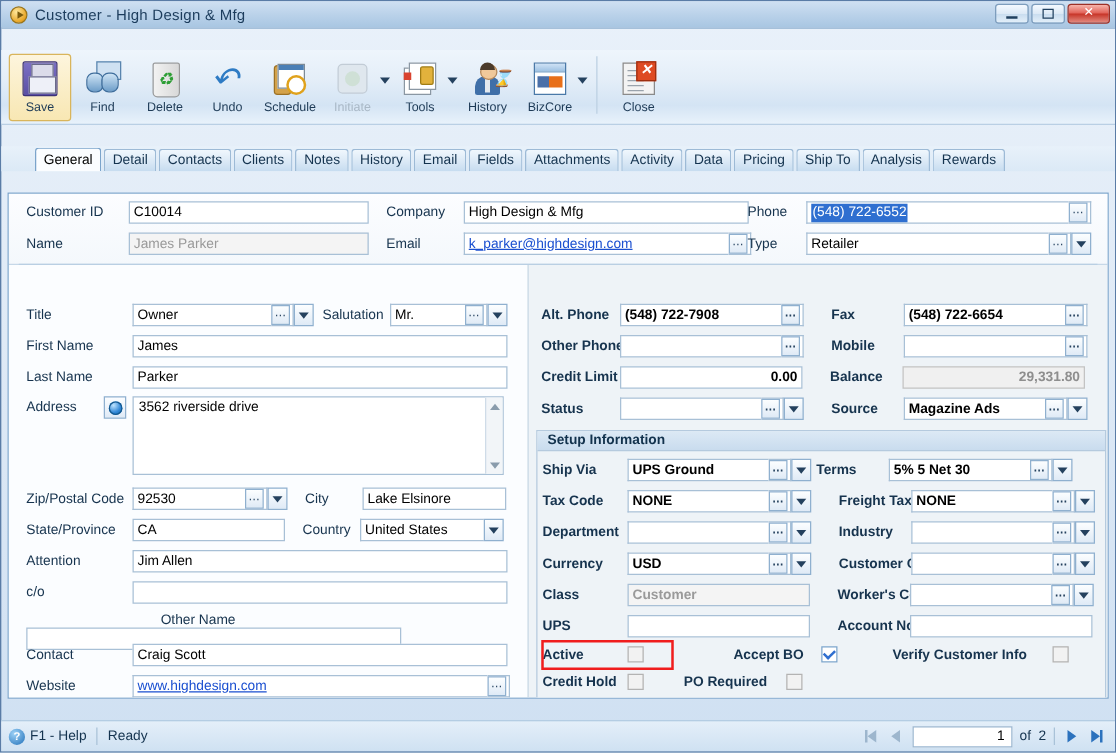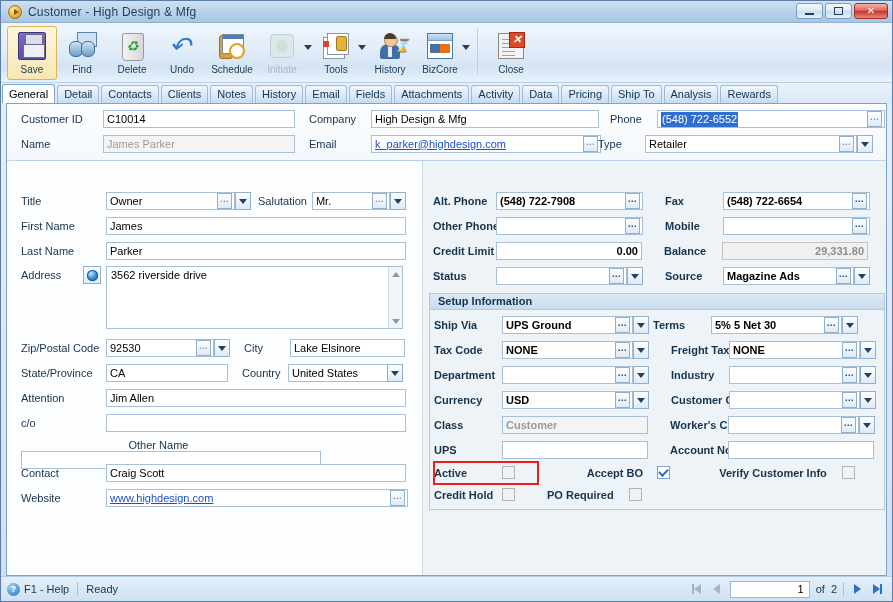--- a/index.html
+++ b/index.html
@@ -7,21 +7,21 @@
     width:893px;height:602px;overflow:hidden;
     font-family:"Liberation Sans", sans-serif;
     font-size:11px;
     background:#9cb8d4;
   }
   .window{
     position:absolute;left:0;top:0;width:893px;height:602px;
     box-sizing:border-box;
     border:1px solid #5a7ca6;
     background:linear-gradient(180deg,#e9f1fa 0%, #dfeaf6 45%, #cfe0f2 100%);
-    display:flex;flex-direction:column;
+    display:flex;flex-direction:column;gap:17px;
   }
   
   .titlebar{
     height:21px;flex:0 0 21px;position:relative;
     background:linear-gradient(180deg,#cfe0f2 0%,#b9d1e9 55%,#a8c6e2 100%);
     border-bottom:1px solid #8fb0cf;
     display:flex;align-items:center;
   }
   .title-icon{
     width:14px;height:14px;margin-left:7px;margin-right:6px;border-radius:50%;
@@ -117,21 +117,21 @@
   .ic-biz:before{content:"";position:absolute;left:0;right:0;top:0;height:6px;
     background:linear-gradient(180deg,#cfe2f5,#9fc2e3);border-bottom:1px solid #7ba2c8;}
   .ic-biz .bc{position:absolute;left:2px;top:10px;right:2px;height:9px;
     background:linear-gradient(90deg,#4a6fa8 0 48%,#e8701a 48% 100%);}
   .ic-close{position:absolute;inset:3px;background:#f3f3f3;border:1px solid #8a8a8a;}
   .ic-close .ln{position:absolute;left:3px;right:8px;height:1px;background:#9aa3ac;}
   .ic-close .x{position:absolute;right:-2px;top:-2px;width:14px;height:14px;background:#de4a22;border:1px solid #9d2f10;
     color:#fff;font-size:11px;line-height:12px;text-align:center;font-weight:bold;}
   
   .tabstrip{
-    flex:0 0 20px;height:20px;display:flex;align-items:flex-end;padding-left:1px;
+    flex:0 0 20px;height:20px;display:flex;align-items:flex-end;padding-left:27px;
     box-sizing:border-box;
     background:linear-gradient(180deg,#e8f1fa,#dbe9f6);
   }
   .tab{
     height:18px;line-height:17px;padding:0 6px;margin-right:2px;font-size:11px;color:#14334f;
     border:1px solid #9dbad6;border-bottom:none;border-radius:3px 3px 0 0;
     background:linear-gradient(180deg,#f0f7fd 0%,#d8e7f5 60%,#c6dcf0 100%);
     box-sizing:border-box;white-space:nowrap;
   }
   .tab.sel{background:#fbfdff;border-color:#7ba4cb;color:#000;height:19px;line-height:18px;}
@@ -397,21 +397,21 @@
       <div class="row" style="left:302px;top:31px;">
         <div class="lab" style="width:62px">Email</div>
         <div class="inwrap">
           <div class="fld link" style="width:212px">k_parker@highdesign.com</div>
           <div class="cellbtns">
             <div class="btn3">⋯</div>
           </div>
         </div>
       </div>
 
-      <div class="row" style="left:591px;top:6px;margin-left:12px;">
+      <div class="row" style="left:591px;top:6px;">
         <div class="lab" style="width:47px">Phone</div>
         <div class="inwrap">
           <div class="fld sel-text" style="width:210px">
               <span class="seltxt">(548) 722-6552</span>
             </div>
           <div class="cellbtns">
             <div class="btn3">⋯</div>
           </div>
         </div>
       </div>
@@ -681,21 +681,21 @@
             <div class="fld" style="width:146px"></div>
             <div class="lab" style="margin-left:22px;width:58px">Account No.</div>
             <div class="fld" style="width:146px"></div>
           </div>
 
           <div class="row" style="left:4px;top:172px;">
             <div class="lab" style="width:68px">Active</div>
             <div class="chk"></div>
             <div class="lab" style="margin-left:60px;width:68px;text-align:right">Accept BO</div>
             <div class="chk on" style="margin-left:14px"></div>
-            <div class="lab" style="margin-left:44px;width:118px;text-align:center">Verify Customer Info</div>
+            <div class="lab" style="margin-left:44px;width:118px;text-align:left">Verify Customer Info</div>
             <div class="chk" style="margin-left:10px"></div>
           </div>
 
           <div class="row" style="left:4px;top:194px;">
             <div class="lab" style="width:68px">Credit Hold</div>
             <div class="chk"></div>
             <div class="lab" style="margin-left:32px;width:68px;">PO Required</div>
             <div class="chk" style="margin-left:14px"></div>
           </div>
 

